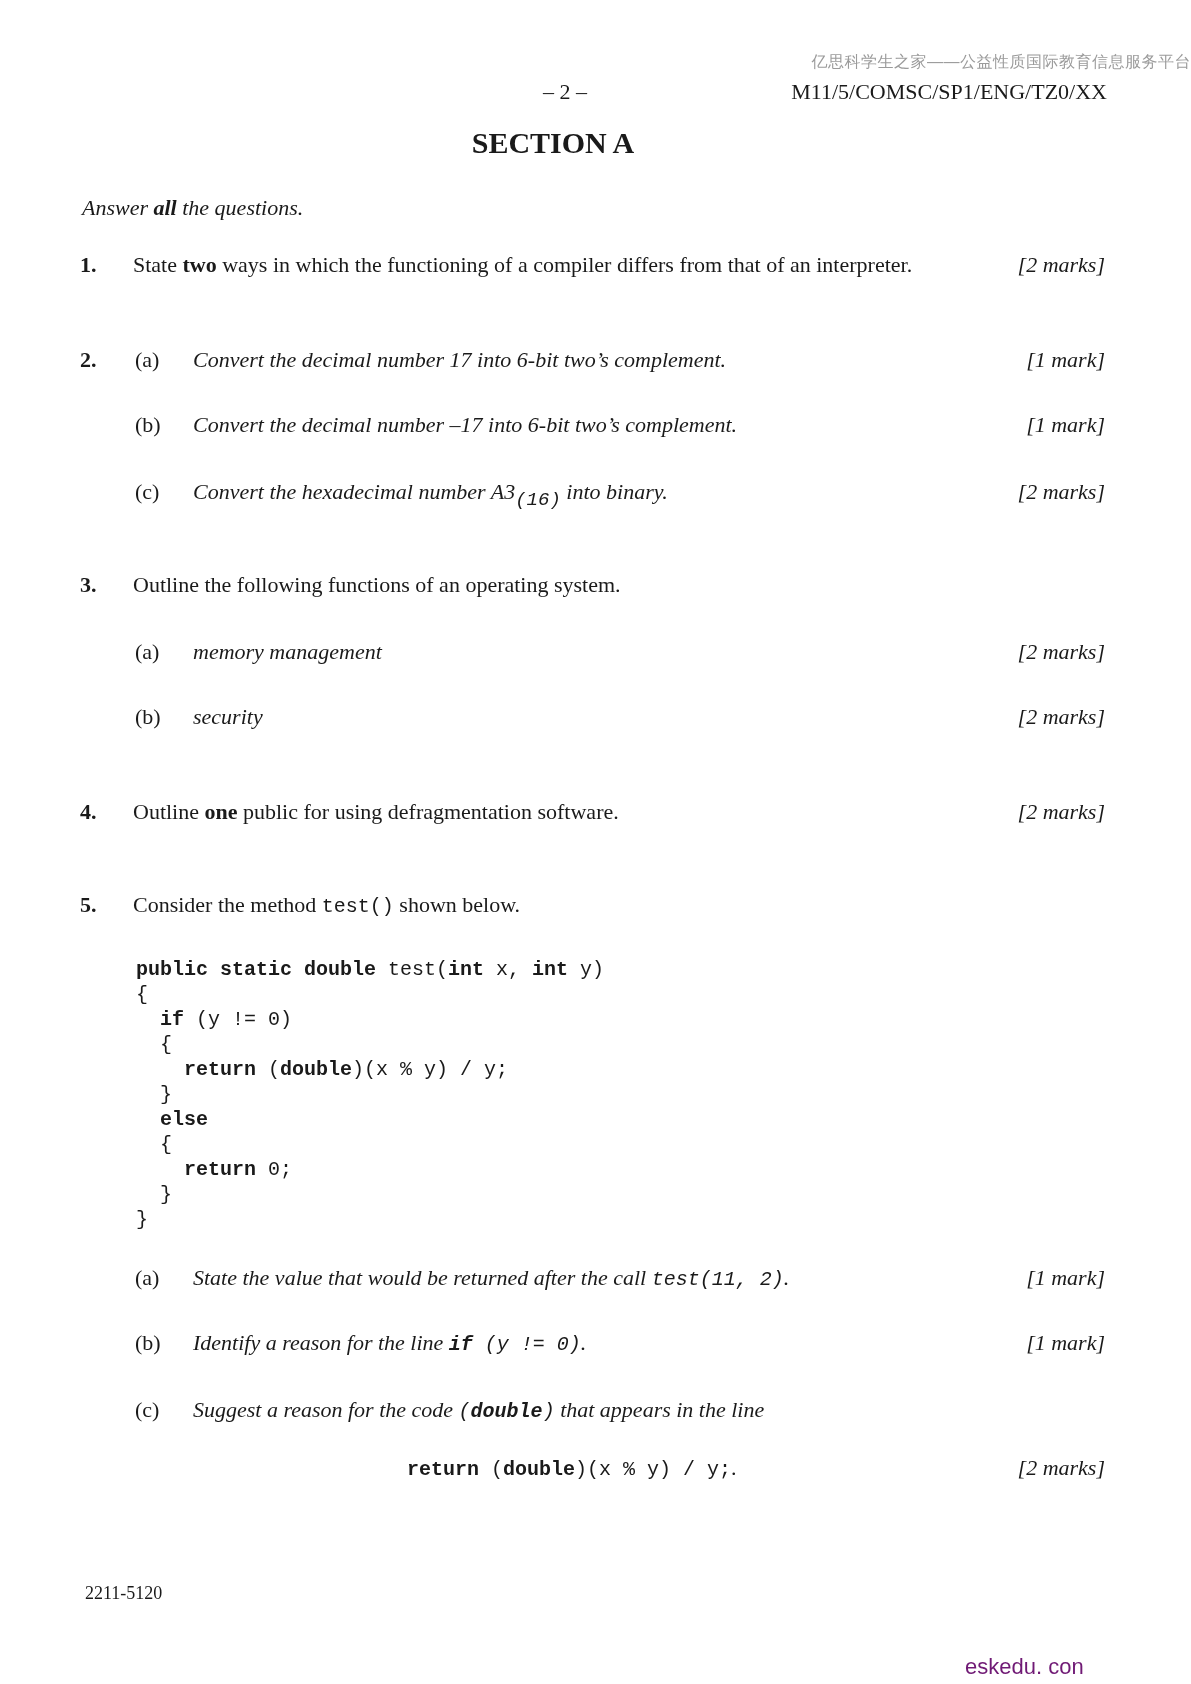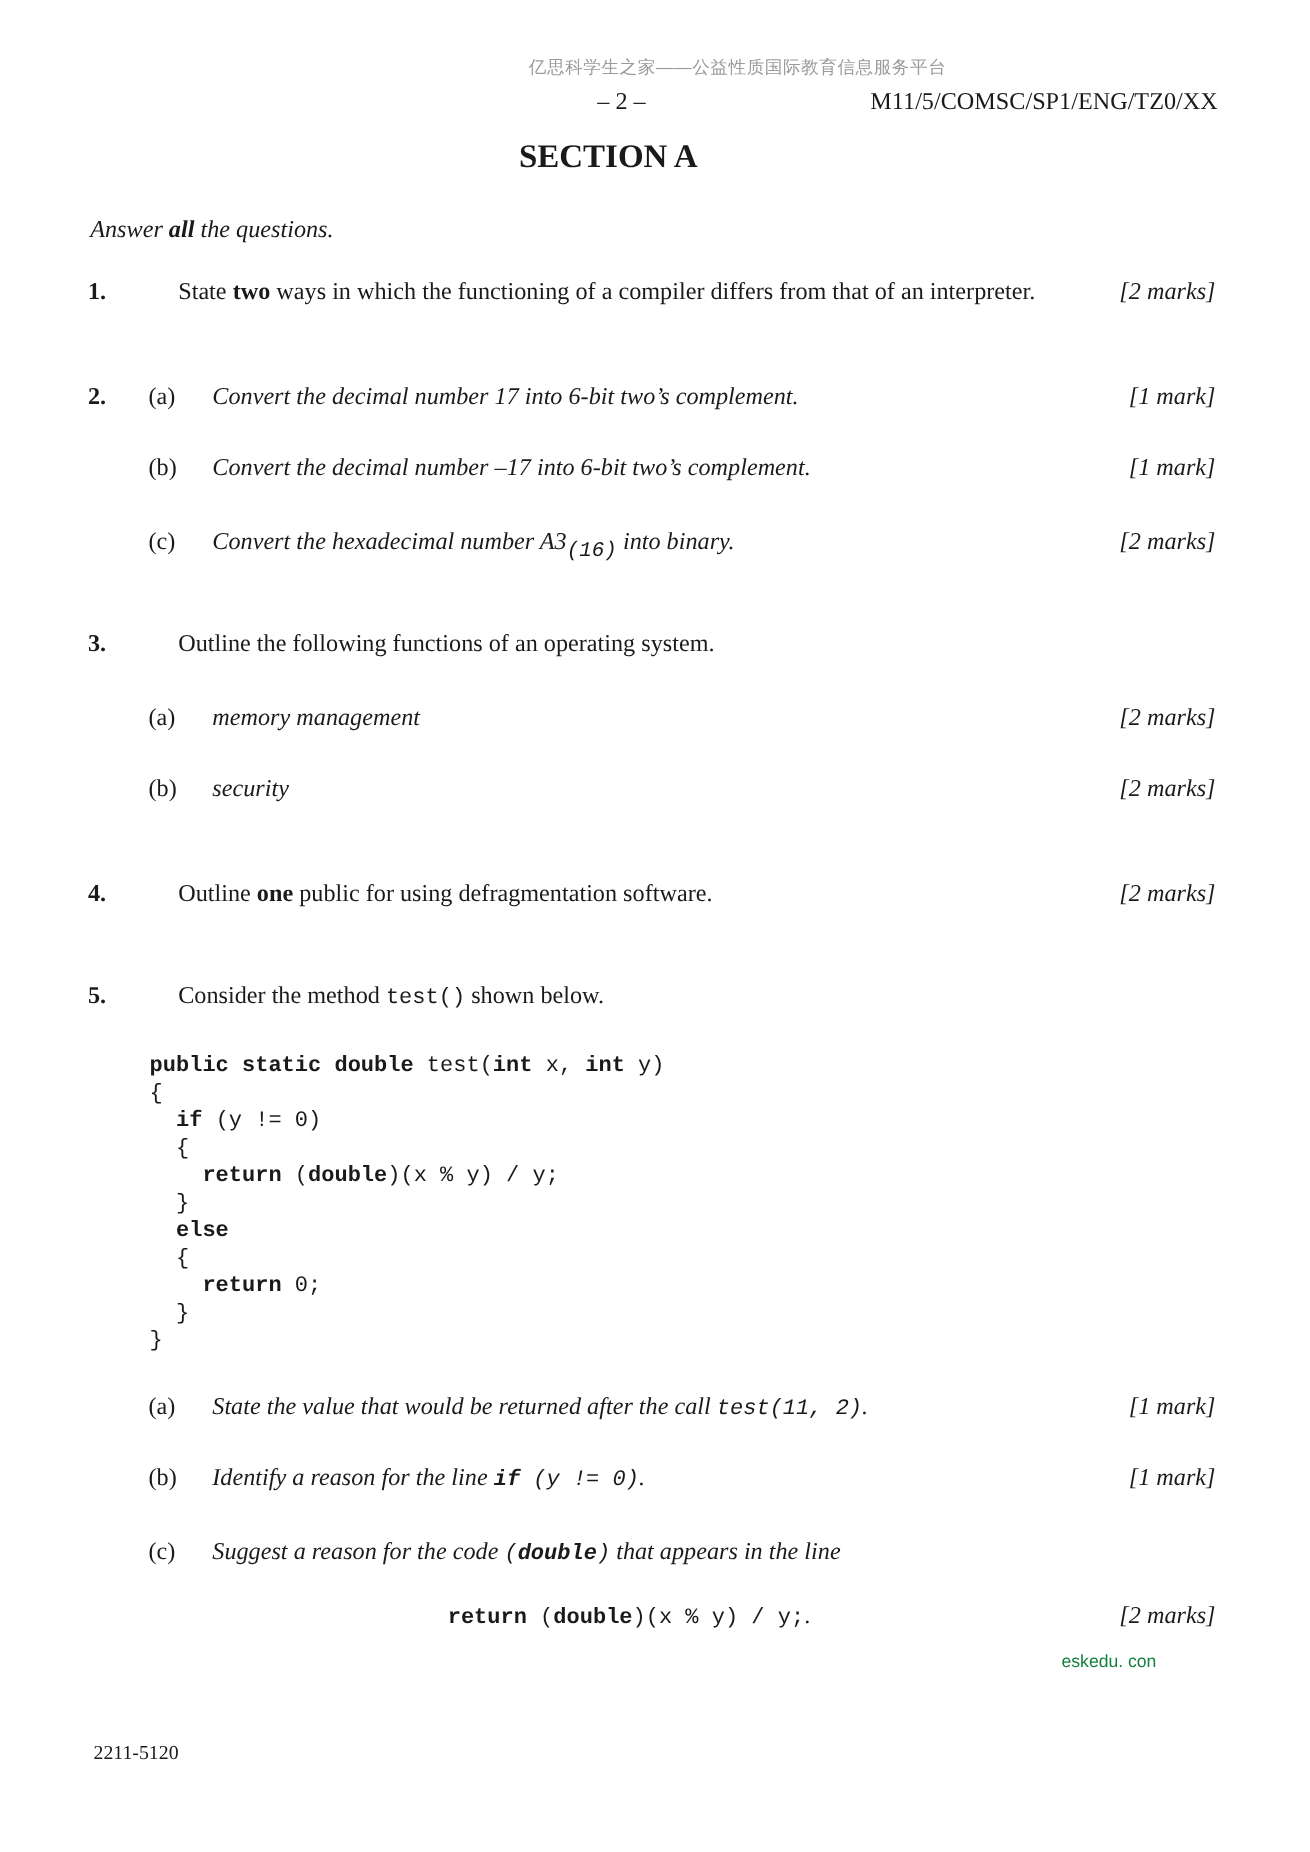--- a/index.html
+++ b/index.html
@@ -9,52 +9,52 @@
     background:#ffffff;
     font-family:"Liberation Serif", serif;
     color:#1a1a1a;
     font-size:22px;
     line-height:26px;
     overflow:hidden;
     margin:0 auto;
   }
   .abs{position:absolute;}
   .cn-watermark{
-    left:0;top:53px;width:1191px;text-align:center;
+    left:0;top:53px;width:1191px;text-align:right;
     font-family:"Liberation Sans", sans-serif;
     font-size:16px;line-height:18px;color:#9b9b9b;
     text-indent:150px; 
     letter-spacing:0.5px;
   }
   .page-number{left:543px;top:79px;}
   .paper-code{right:84px;top:79px;}
   .section-title{left:0;top:130px;width:1106px;text-align:center;font-weight:bold;font-size:30px;}
   .answer-line{left:82px;top:195px;}
   .row{position:absolute;left:80px;right:86px;height:28px;}
   .qnum{position:absolute;left:0;font-weight:bold;}
   .qletter{position:absolute;left:55px;}
-  .qtext{display:block;margin-left:82px;}
+  .qtext{display:block;margin-left:53px;}
   .subtext{display:block;margin-left:113px;font-style:italic;}
   .marks{position:absolute;right:0;top:0;font-style:italic;white-space:nowrap;}
   .b{font-weight:bold;}
   .i{font-style:italic;text-align:right;}
   .m{font-family:"Liberation Mono", monospace;font-size:20px;}
   .sub{font-size:19px;vertical-align:-6px;}
   .code-block{
     left:136px;top:957px;
     font-family:"Liberation Mono", monospace;
     font-size:20px;line-height:25px;
     white-space:pre;
   }
   .centered-code{display:block;margin-left:327px;}
   .footer-code{left:85px;top:1582px;font-size:18px;line-height:22px;}
   .footer-watermark{
-    left:965px;top:1501px;
+    left:965px;top:1657px;
     font-family:"Liberation Sans", sans-serif;
-    font-size:16px;line-height:20px;color:#15803d;
+    font-size:22px;line-height:20px;color:#701a75;
   }
 </style>
 </head>
 <body>
 
 <div class="page">
 
   <div class="abs cn-watermark">亿思科学生之家——公益性质国际教育信息服务平台</div>
 
   <div class="abs page-number">– 2 –</div>

